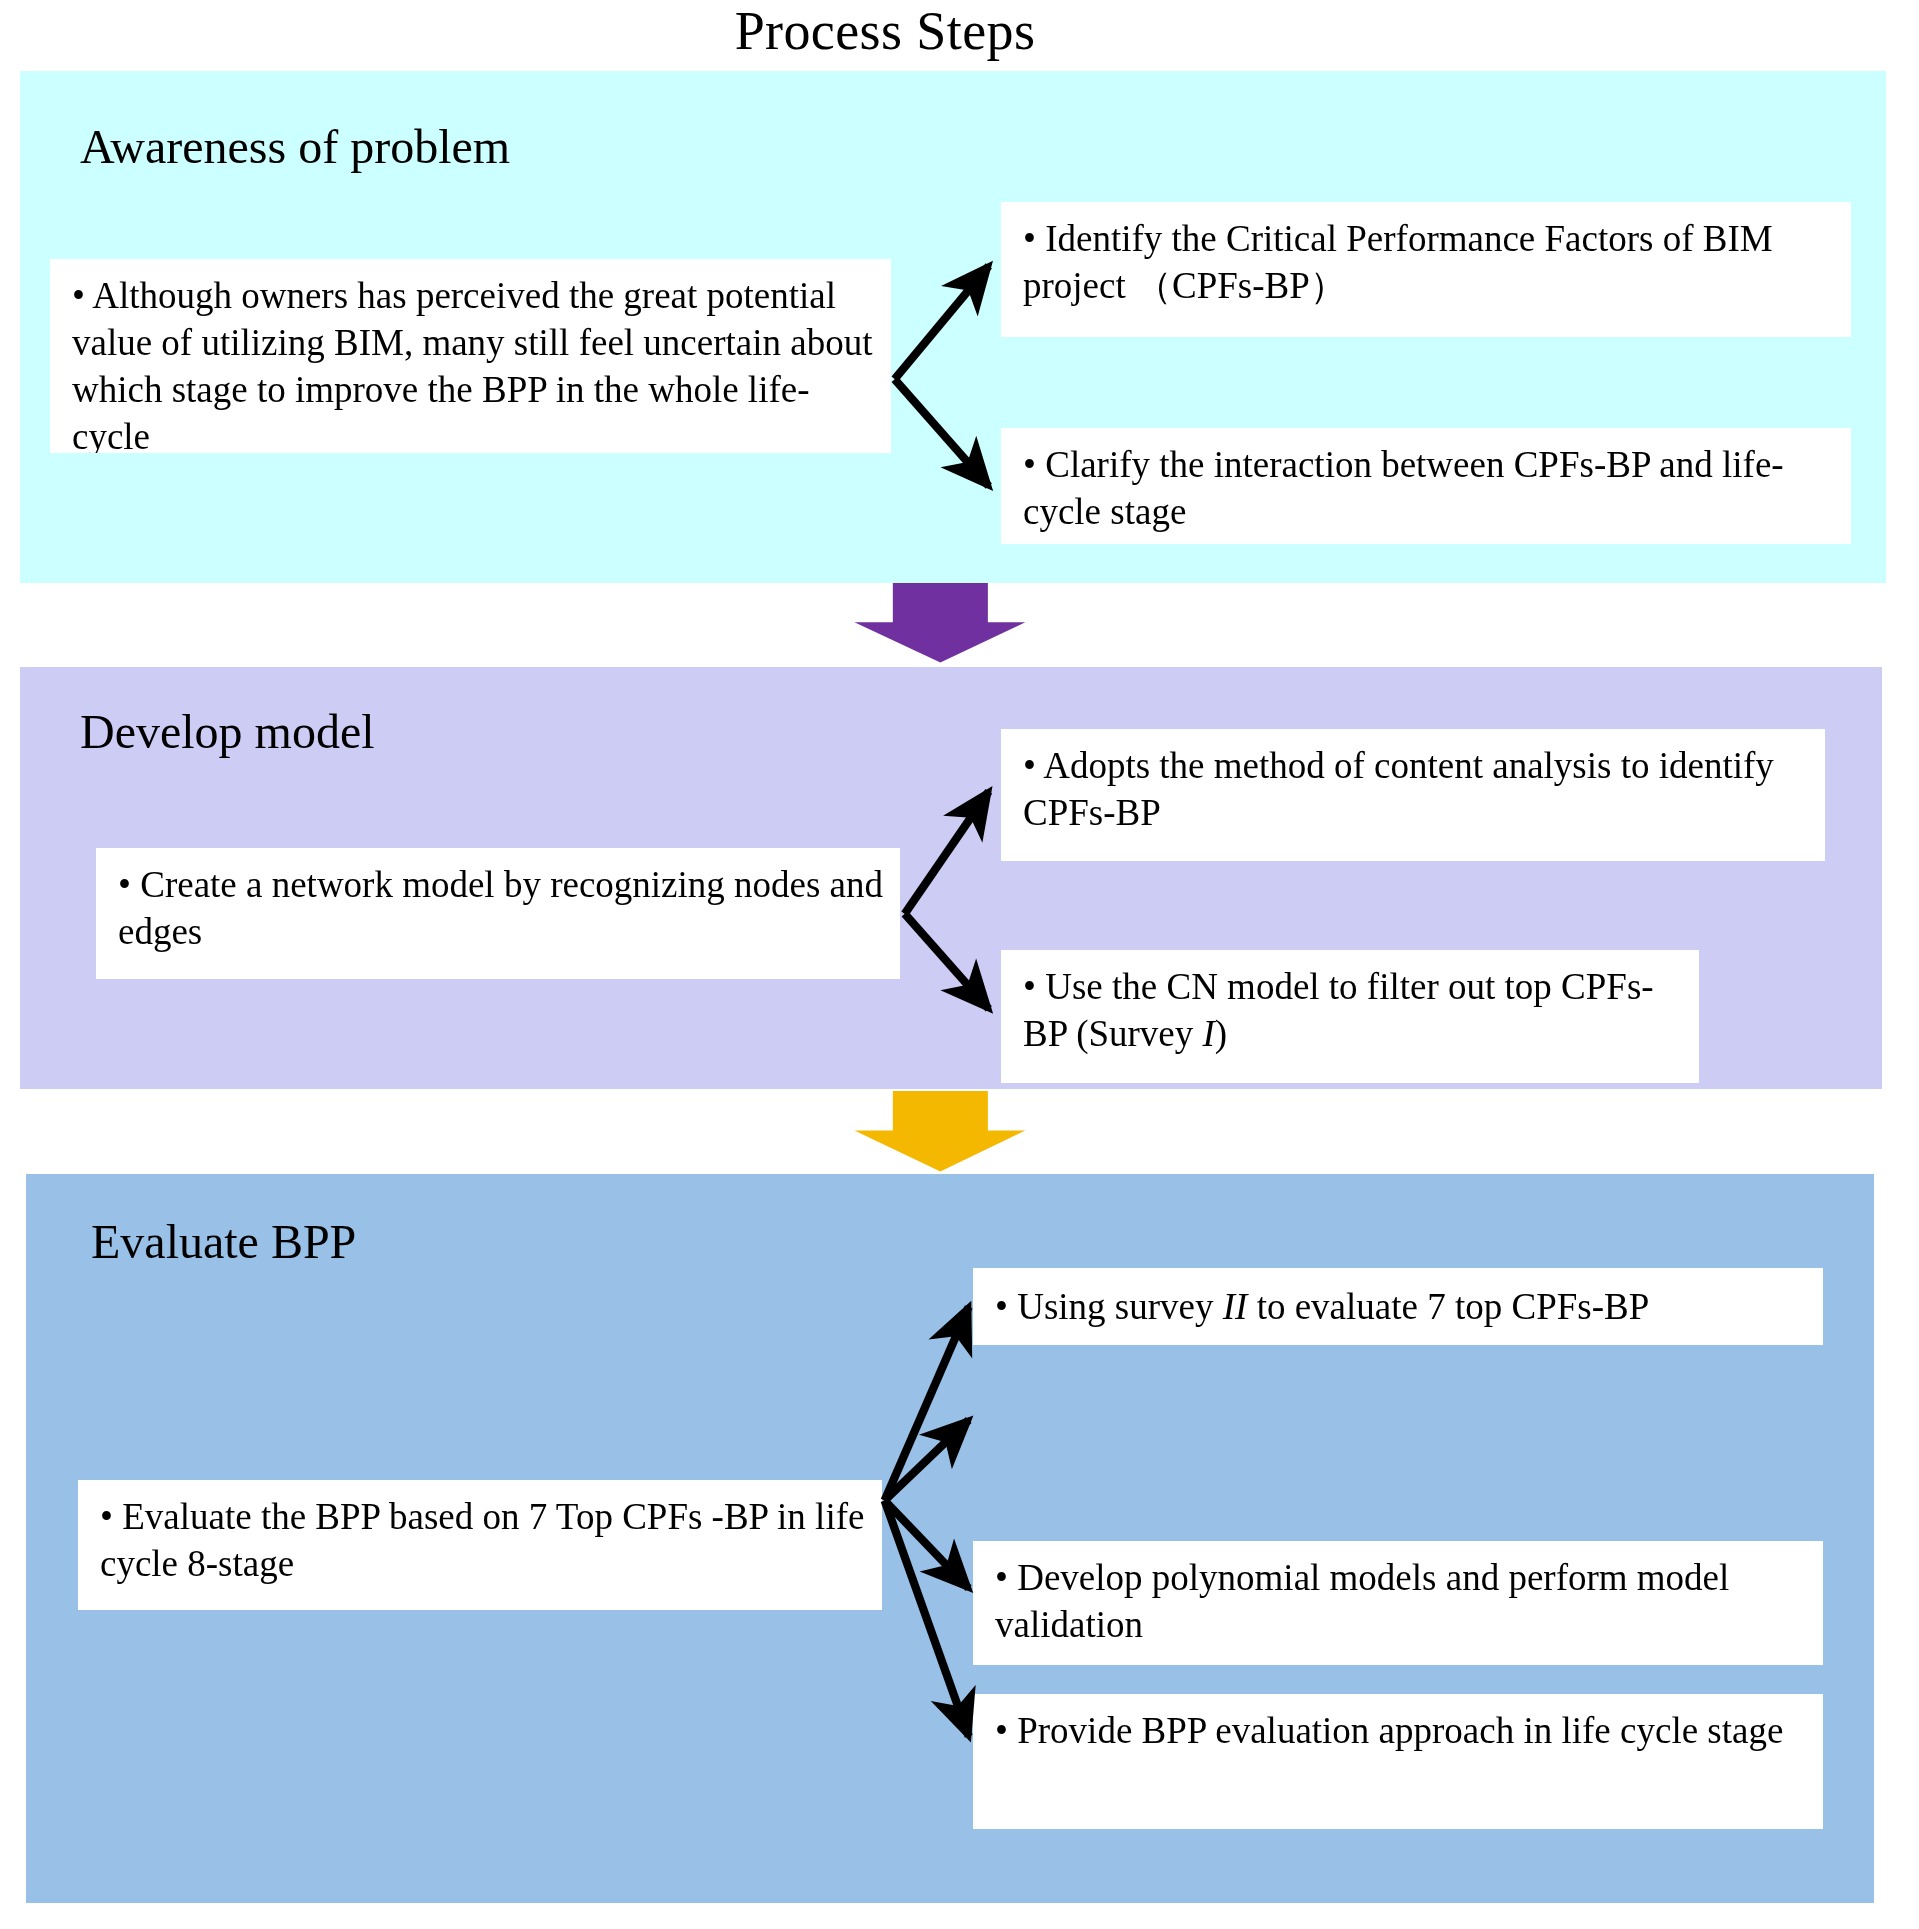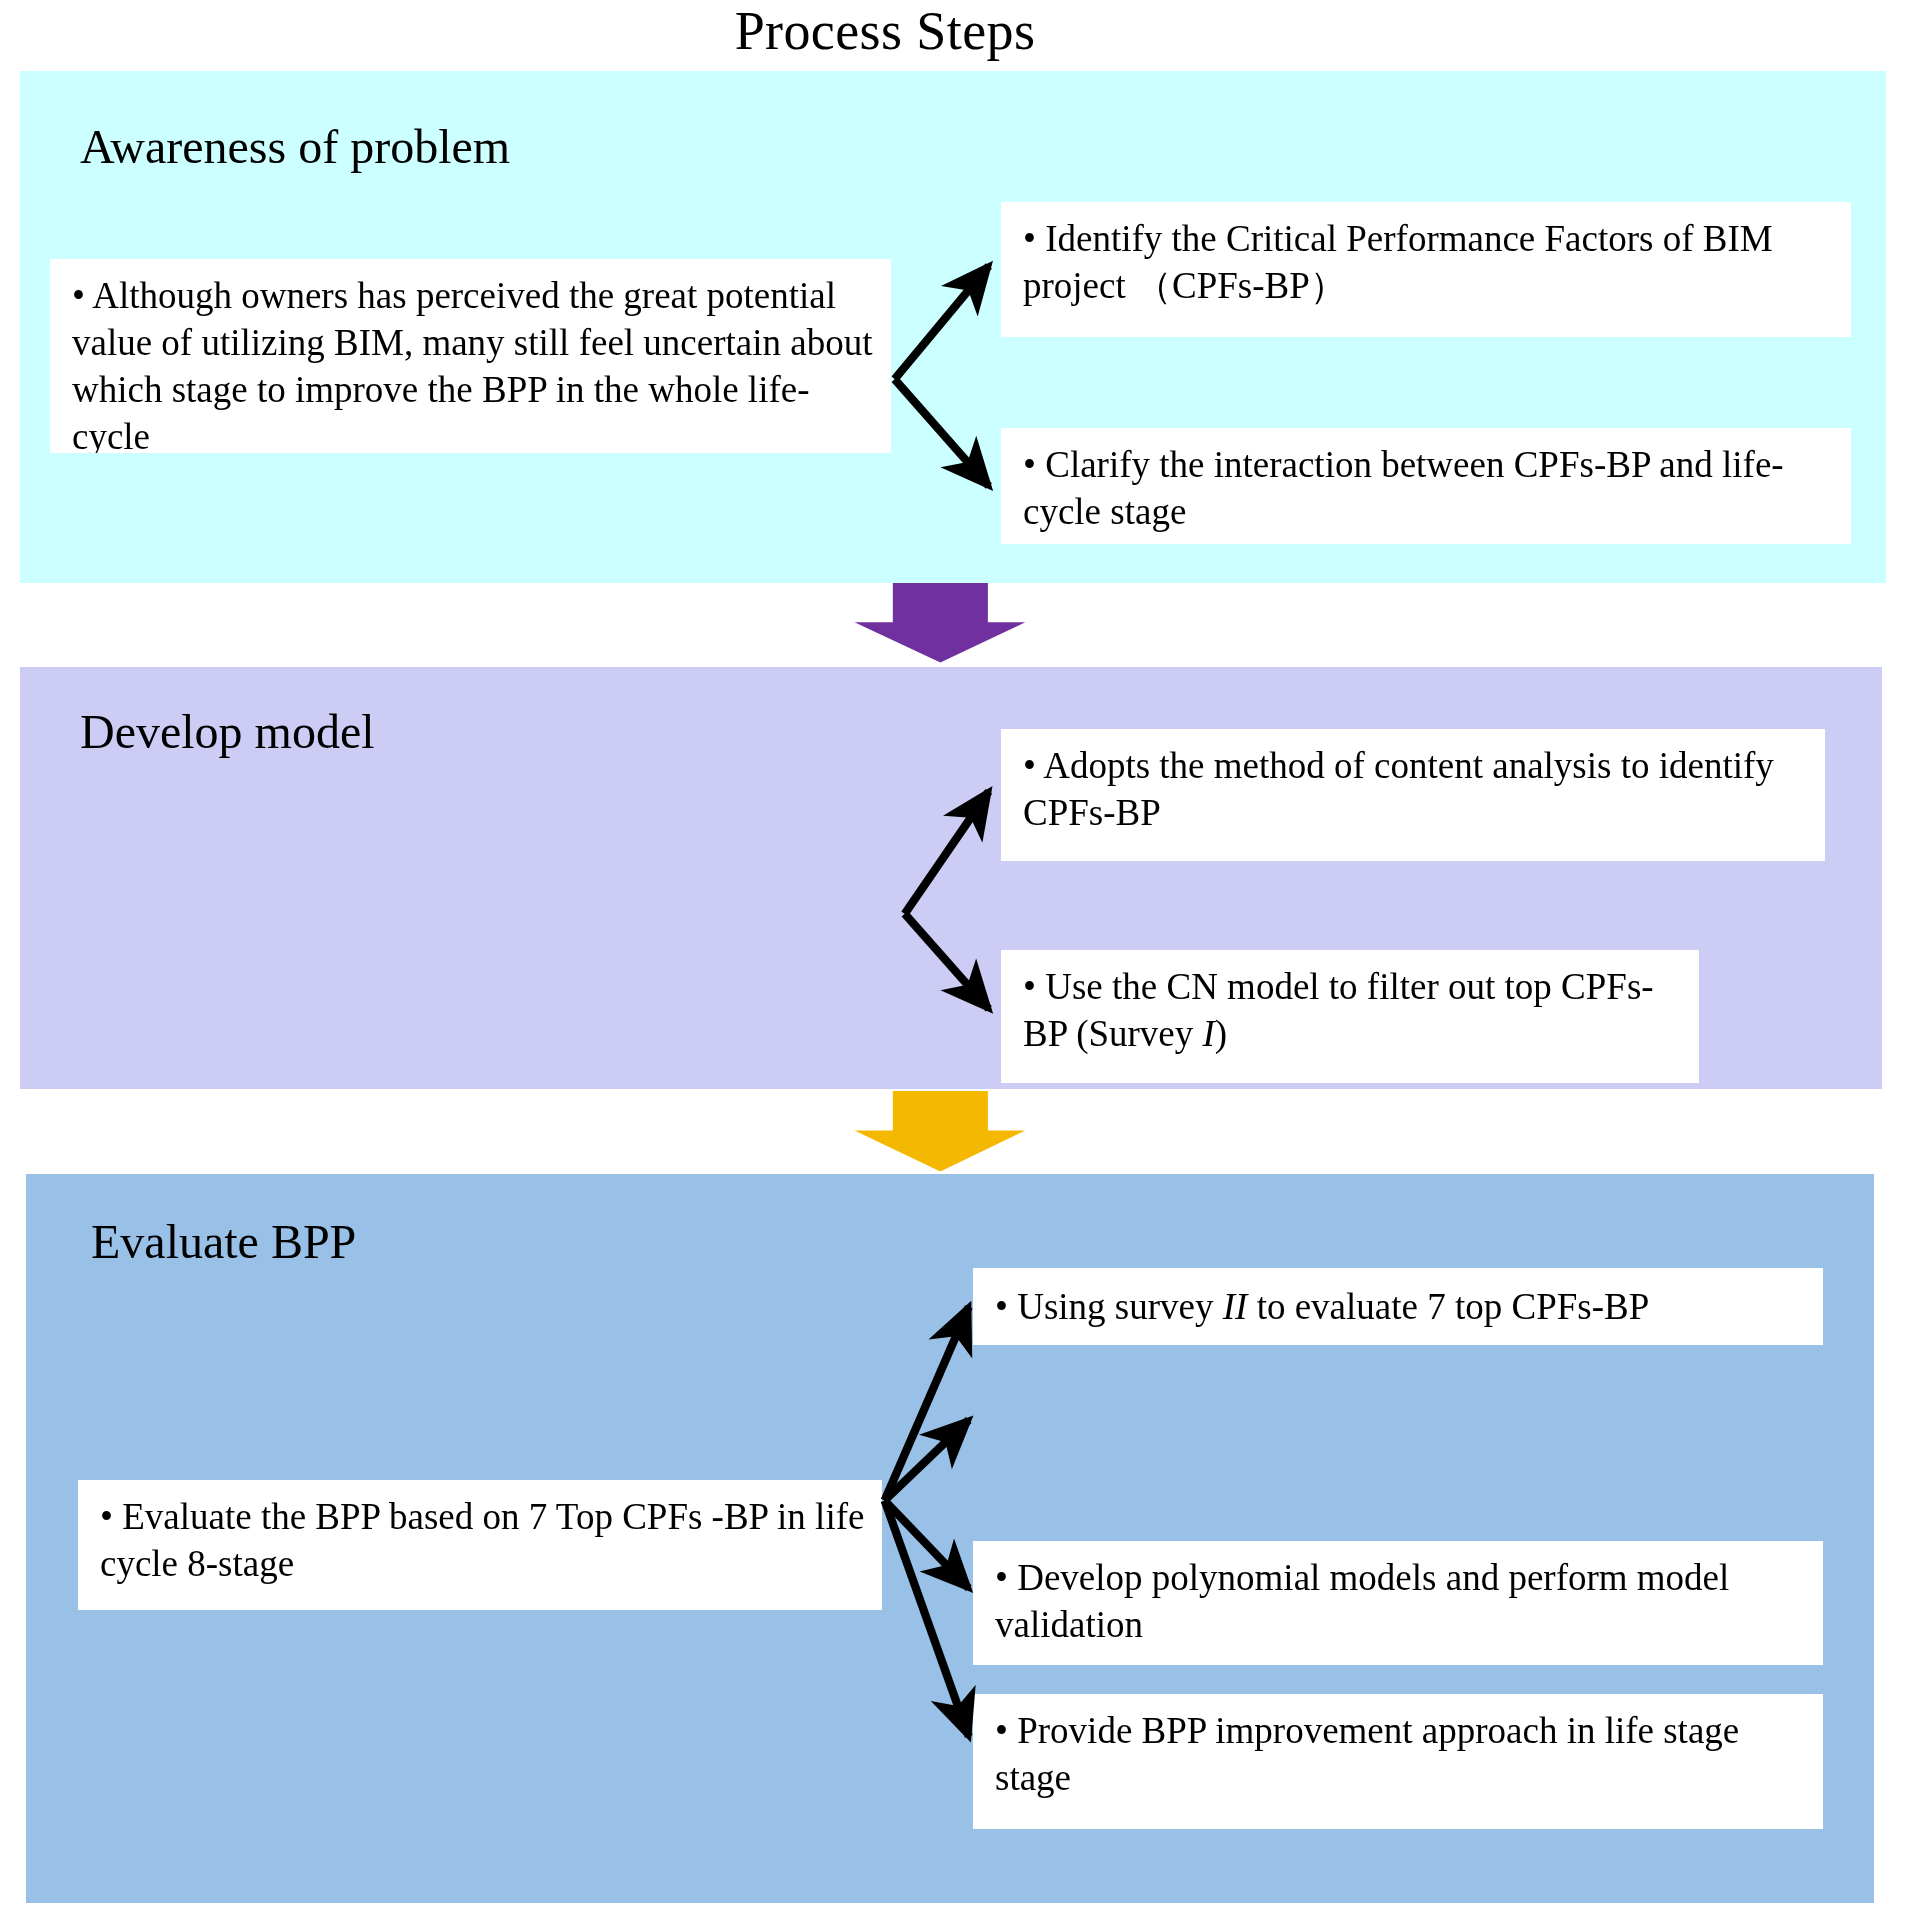--- a/index.html
+++ b/index.html
@@ -118,20 +118,23 @@
     <span class="txt">• Identify the Critical Performance Factors of BIM project （CPFs-BP）</span>
   </div>
 
   <div class="box b-clarify">
     <span class="txt">• Clarify the interaction between CPFs-BP and life-cycle stage</span>
   </div>
 
   <div class="band band-develop"></div>
   <div class="band-title title-develop">Develop model</div>
 
+  <div class="box b-network">
+    <span class="txt">• Create a network model by recognizing nodes and edges</span>
+  </div>
 
   <div class="box b-adopts">
     <span class="txt">• Adopts the method of content analysis to identify CPFs-BP</span>
   </div>
 
   <div class="box b-cn">
     <span class="txt">• Use the CN model to filter out top CPFs-BP (Survey <i>I</i>)</span>
   </div>
 
   <div class="band band-evaluate"></div>
@@ -144,21 +147,21 @@
   <div class="box b-survey2 vcenter">
     <span class="txt">• Using survey <i>II</i> to evaluate 7 top CPFs-BP</span>
   </div>
 
 
   <div class="box b-polynom">
     <span class="txt">• Develop polynomial models and perform model validation</span>
   </div>
 
   <div class="box b-provide">
-    <span class="txt">• Provide BPP improvement approach in life stage stage</span>
+    <span class="txt">• Provide BPP evaluation approach in life cycle stage</span>
   </div>
 
   <svg id="arrows" viewBox="0 0 2101 2112">
     <defs>
       <marker id="ah" markerWidth="7" markerHeight="7" refX="5.6" refY="3.1" orient="auto" markerUnits="strokeWidth">
         <path d="M0,0.2 L6.4,3.1 L0,6.0 L1.7,3.1 Z" fill="#000"></path>
       </marker>
     </defs>
 
     <g stroke="#000" stroke-width="9" fill="none" marker-end="url(#ah)">

